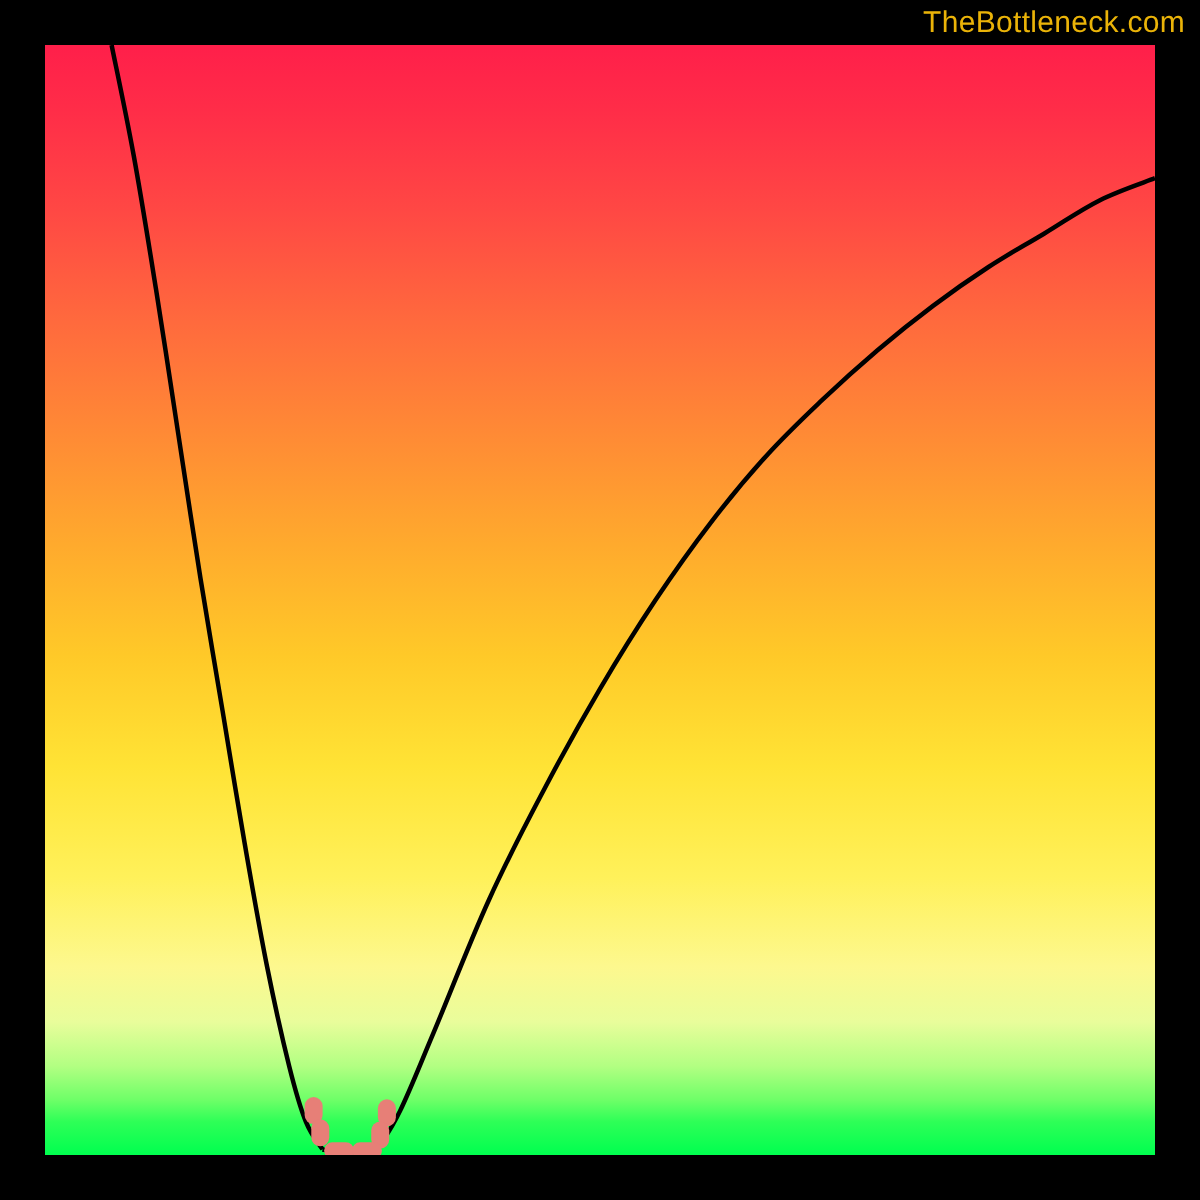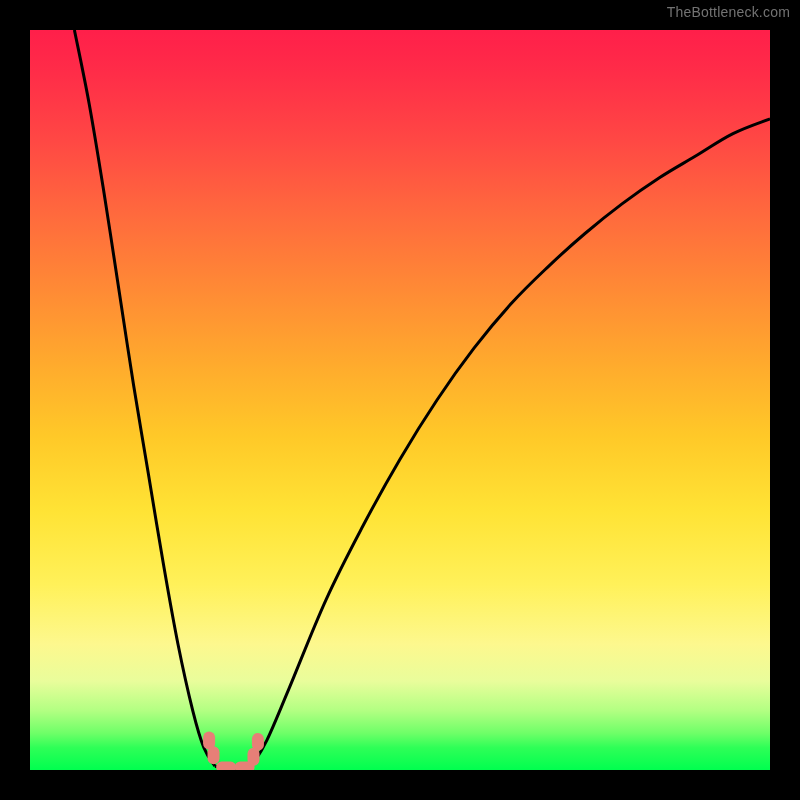--- a/index.html
+++ b/index.html
@@ -40,22 +40,22 @@
       #b2ff82 92%,
       #6fff68 95%,
       #2eff57 97%,
       #00ff4f 100%
     );
   }
   .watermark {
     position: absolute;
     top: 4px;
     right: 10px;
-    color: #737373;
-    font-size: 14px;
+    color: #eab308;
+    font-size: 20px;
     font-weight: 500;
     letter-spacing: 0.2px;
     user-select: none;
   }
   svg.curve {
     position: absolute;
     left: 0;
     top: 0;
     width: 740px;
     height: 740px;

